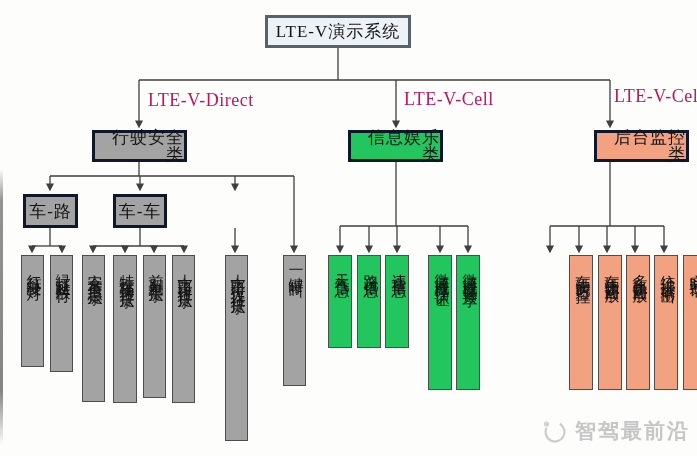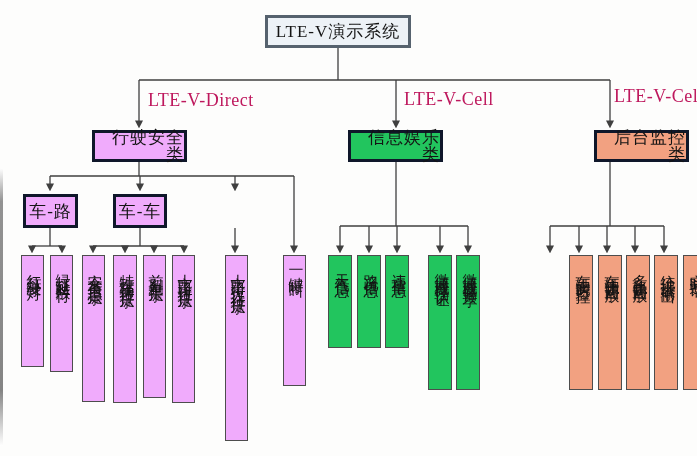--- a/index.html
+++ b/index.html
@@ -7,21 +7,21 @@
     position:relative;width:697px;height:456px;background:#fdfdfc;overflow:hidden;
     font-family:"Liberation Serif","DejaVu Serif",serif;color:#141414;
   }
   #wires{position:absolute;left:0;top:0;pointer-events:none;}
   .node{
     position:absolute;box-sizing:border-box;border:3px solid #0f172a;
     display:flex;align-items:center;justify-content:center;
     font-size:17px;letter-spacing:1px;line-height:1;text-align:right;
   }
   .root{background:#edf2f7;border-color:#56626e;}
-  .pink{background:#f0abfc;}
+  .pink{background:#a3a3a3;}
   .green{background:#22c55e;}
   .orange{background:#f2a181;margin-left:31px;}
   .vnode{
     position:absolute;box-sizing:border-box;border:1px solid #4d4d4d;
     writing-mode:vertical-rl;text-orientation:upright;
     font-size:15px;line-height:1;letter-spacing:3px;
     padding:6px 2px 0 2px;display:block;
   }
   .blabel{
     position:absolute;font-size:18px;letter-spacing:0.5px;color:#be185d;white-space:nowrap;
@@ -126,14 +126,21 @@
   <div class="vnode green" style="left:385px;top:255px;width:24px;height:93px">违章信息</div>
   <div class="vnode green" style="left:428px;top:255px;width:24px;height:135px">微博或微信认证</div>
   <div class="vnode green" style="left:456px;top:255px;width:24px;height:135px">微博或微信共享</div>
 
   <div class="vnode orange" style="left:538px;top:255px;width:24px;height:135px">车辆实时监控</div>
   <div class="vnode orange" style="left:567px;top:255px;width:24px;height:135px">车辆轨迹回放</div>
   <div class="vnode orange" style="left:595px;top:255px;width:24px;height:135px">多车轨迹回放</div>
   <div class="vnode orange" style="left:623px;top:255px;width:24px;height:135px">统计报表输出</div>
   <div class="vnode orange" style="left:652px;top:255px;width:24px;height:135px">实时通话</div>
 
+  <div class="watermark">
+    <svg width="28" height="28" viewBox="0 0 28 28">
+      <circle cx="15" cy="15" r="9.5" fill="none" stroke="#cccccc" stroke-width="2.2" stroke-dasharray="44 16" transform="rotate(-60 15 15)"></circle>
+      <circle cx="6.5" cy="7" r="2.6" fill="#d2d2d2"></circle>
+    </svg>
+    <span class="wm-text">智驾最前沿</span>
+  </div>
 
 </div>
 
 </body></html>

